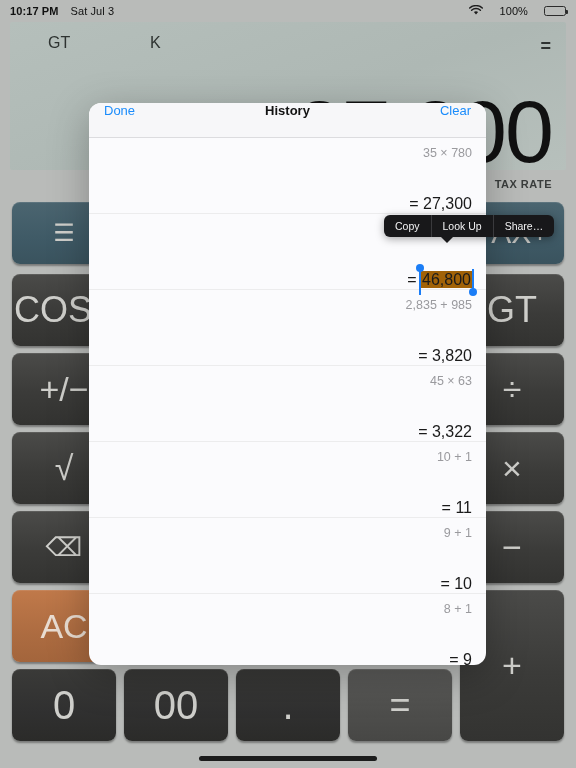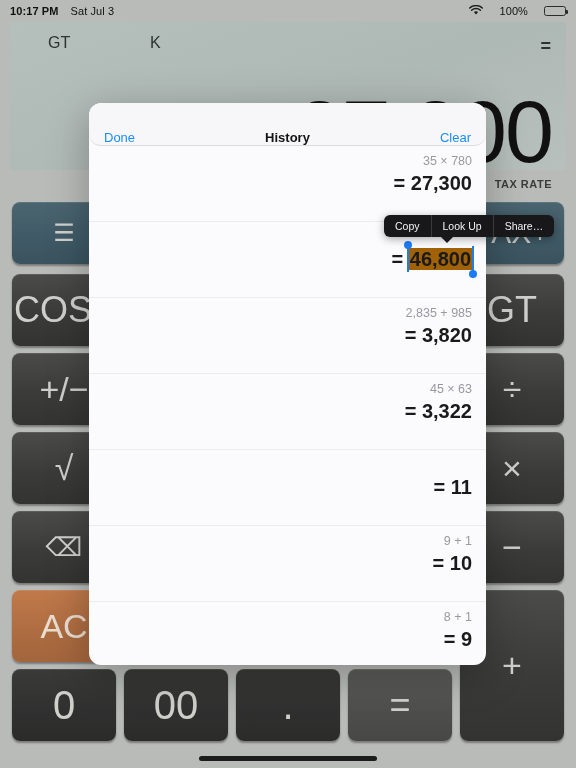--- a/index.html
+++ b/index.html
@@ -108,28 +108,27 @@
     position: absolute;
     left: 89px; top: 103px;
     width: 397px; height: 562px;
     background: #fbfbfd;
     border-radius: 12px;
     box-shadow: 0 10px 40px rgba(0,0,0,.28);
     overflow: hidden;
     display: flex; flex-direction: column;
   }
   .sheet-header {
-    height: 43px;
+    height: 35px;
     background: #f7f7f9;
     border-bottom: 1px solid #dcdcdf;
-    display: flex; align-items: flex-end;
+    display: flex; align-items: flex-start;
     padding: 0 15px;
     flex: 0 0 auto;
     position: relative;
-    border-radius: 12px;
   }
   .sheet-btn { font-size: 13px; color: #1b8cfb; cursor: pointer; }
   .sheet-title {
     position: absolute; left: 0; right: 0; text-align: center;
     font-size: 13px; font-weight: 700; color: #131313;
   }
   .sheet-btn.right { margin-left: auto; }
 
   .hist-list { flex: 1 1 auto; overflow: hidden; }
   .hist-row {
@@ -138,22 +137,22 @@
     padding: 9px 14px 0 14px;
     text-align: right;
     position: relative;
   }
   .hist-expr {
     font-size: 12.5px; color: #9a9a9e;
     line-height: 1.1;
     height: 16px;
   }
   .hist-res {
-    position: absolute; right: 14px; bottom: 26px;
-    font-size: 20px; color: #1a1a1a; font-weight: 700;
+    position: absolute; right: 14px; bottom: 0;
+    font-size: 16px; color: #1a1a1a; font-weight: 400;
     white-space: nowrap;
   }
 
   
   .sel-wrap { display: inline-block; position: relative; }
   .sel-text {
     background: #a16207;
     padding: 0 1px;
   }
   .sel-bar {
@@ -293,20 +292,21 @@
         <div class="hist-expr">2,835 + 985</div>
         <div class="hist-res">= 3,820</div>
       </div>
 
       <div class="hist-row">
         <div class="hist-expr">45 × 63</div>
         <div class="hist-res">= 3,322</div>
       </div>
 
       <div class="hist-row">
+        <div class="hist-expr">10 + 1</div>
         <div class="hist-res">= 11</div>
       </div>
 
       <div class="hist-row">
         <div class="hist-expr">9 + 1</div>
         <div class="hist-res">= 10</div>
       </div>
 
       <div class="hist-row">
         <div class="hist-expr">8 + 1</div>

